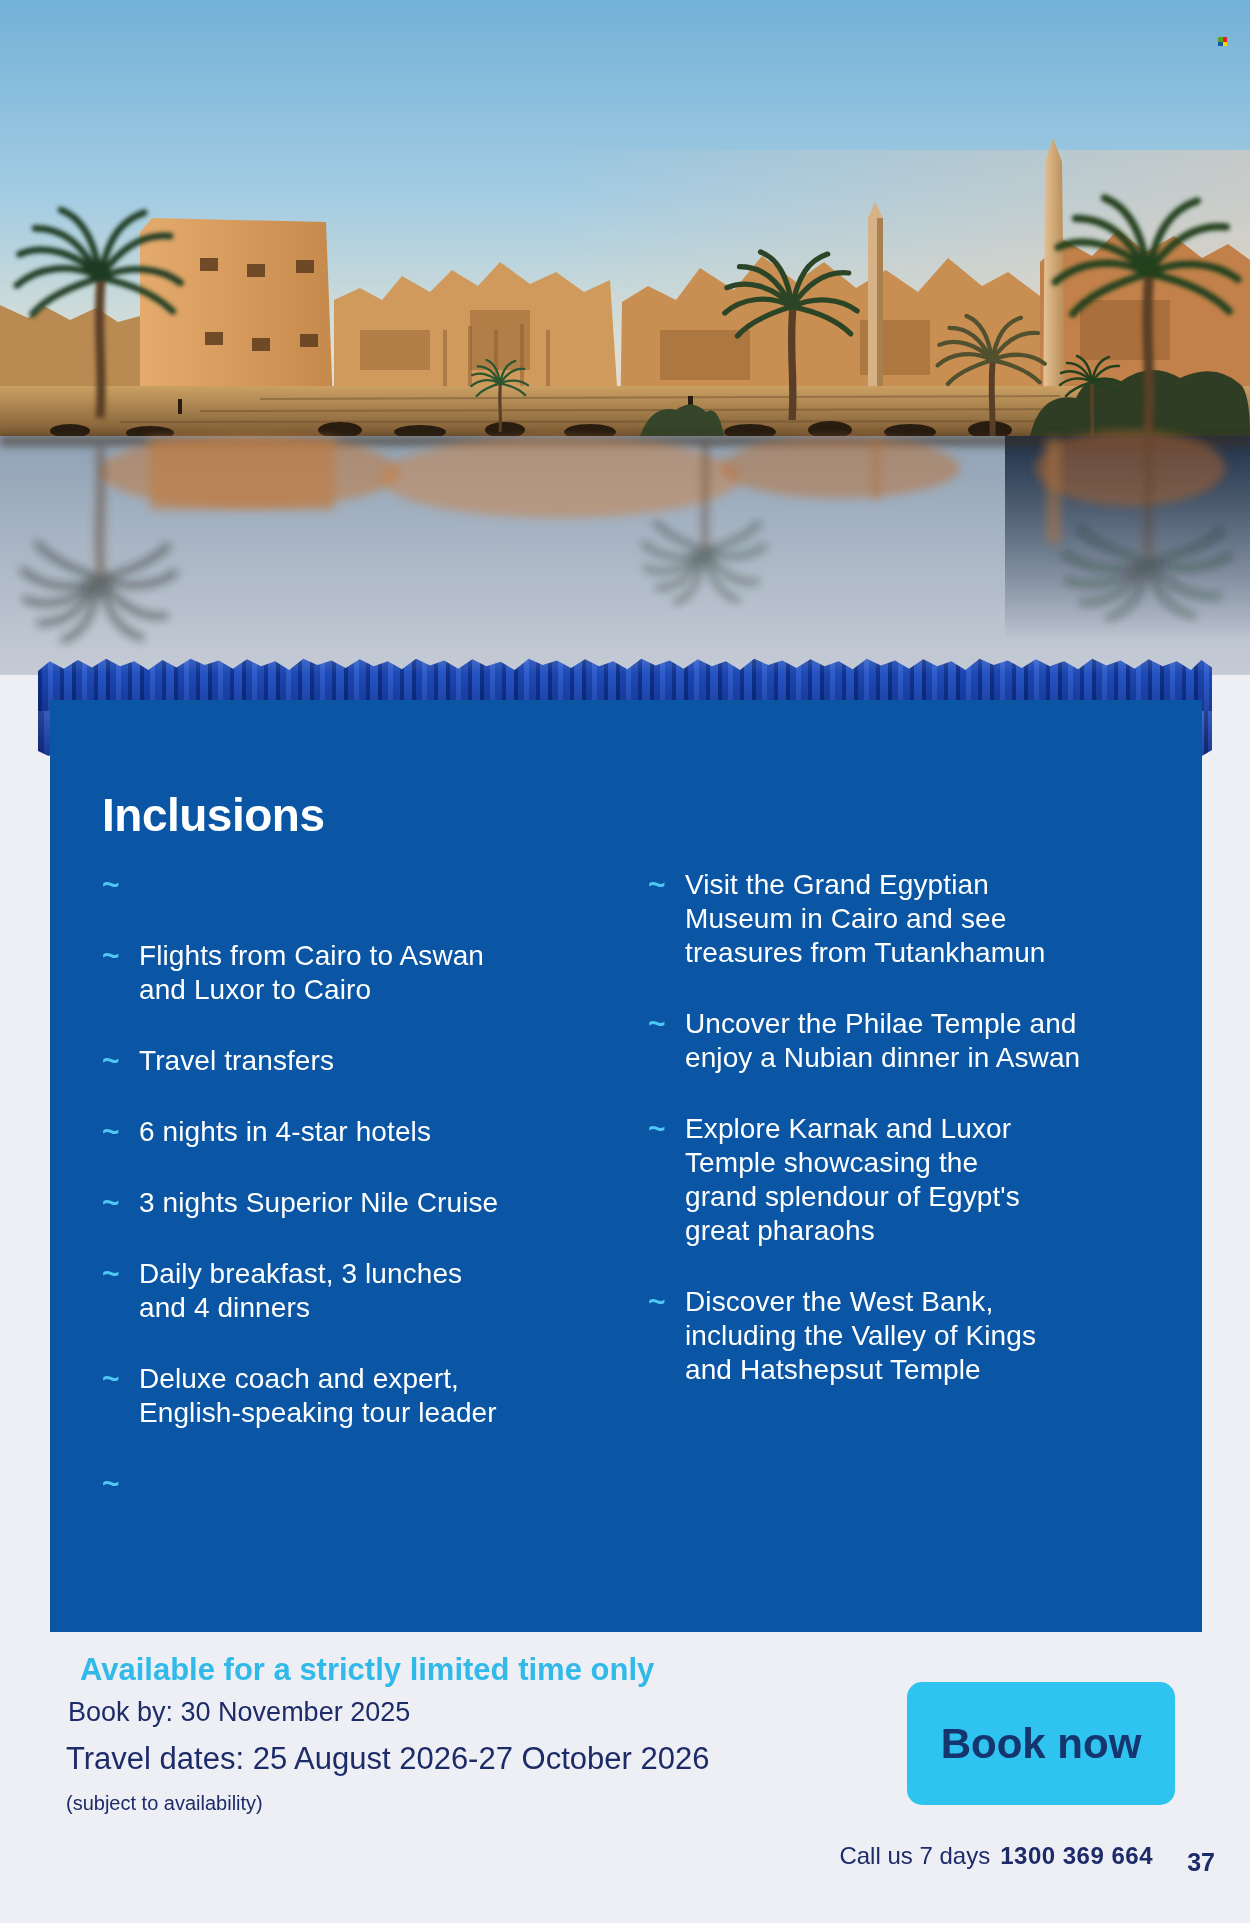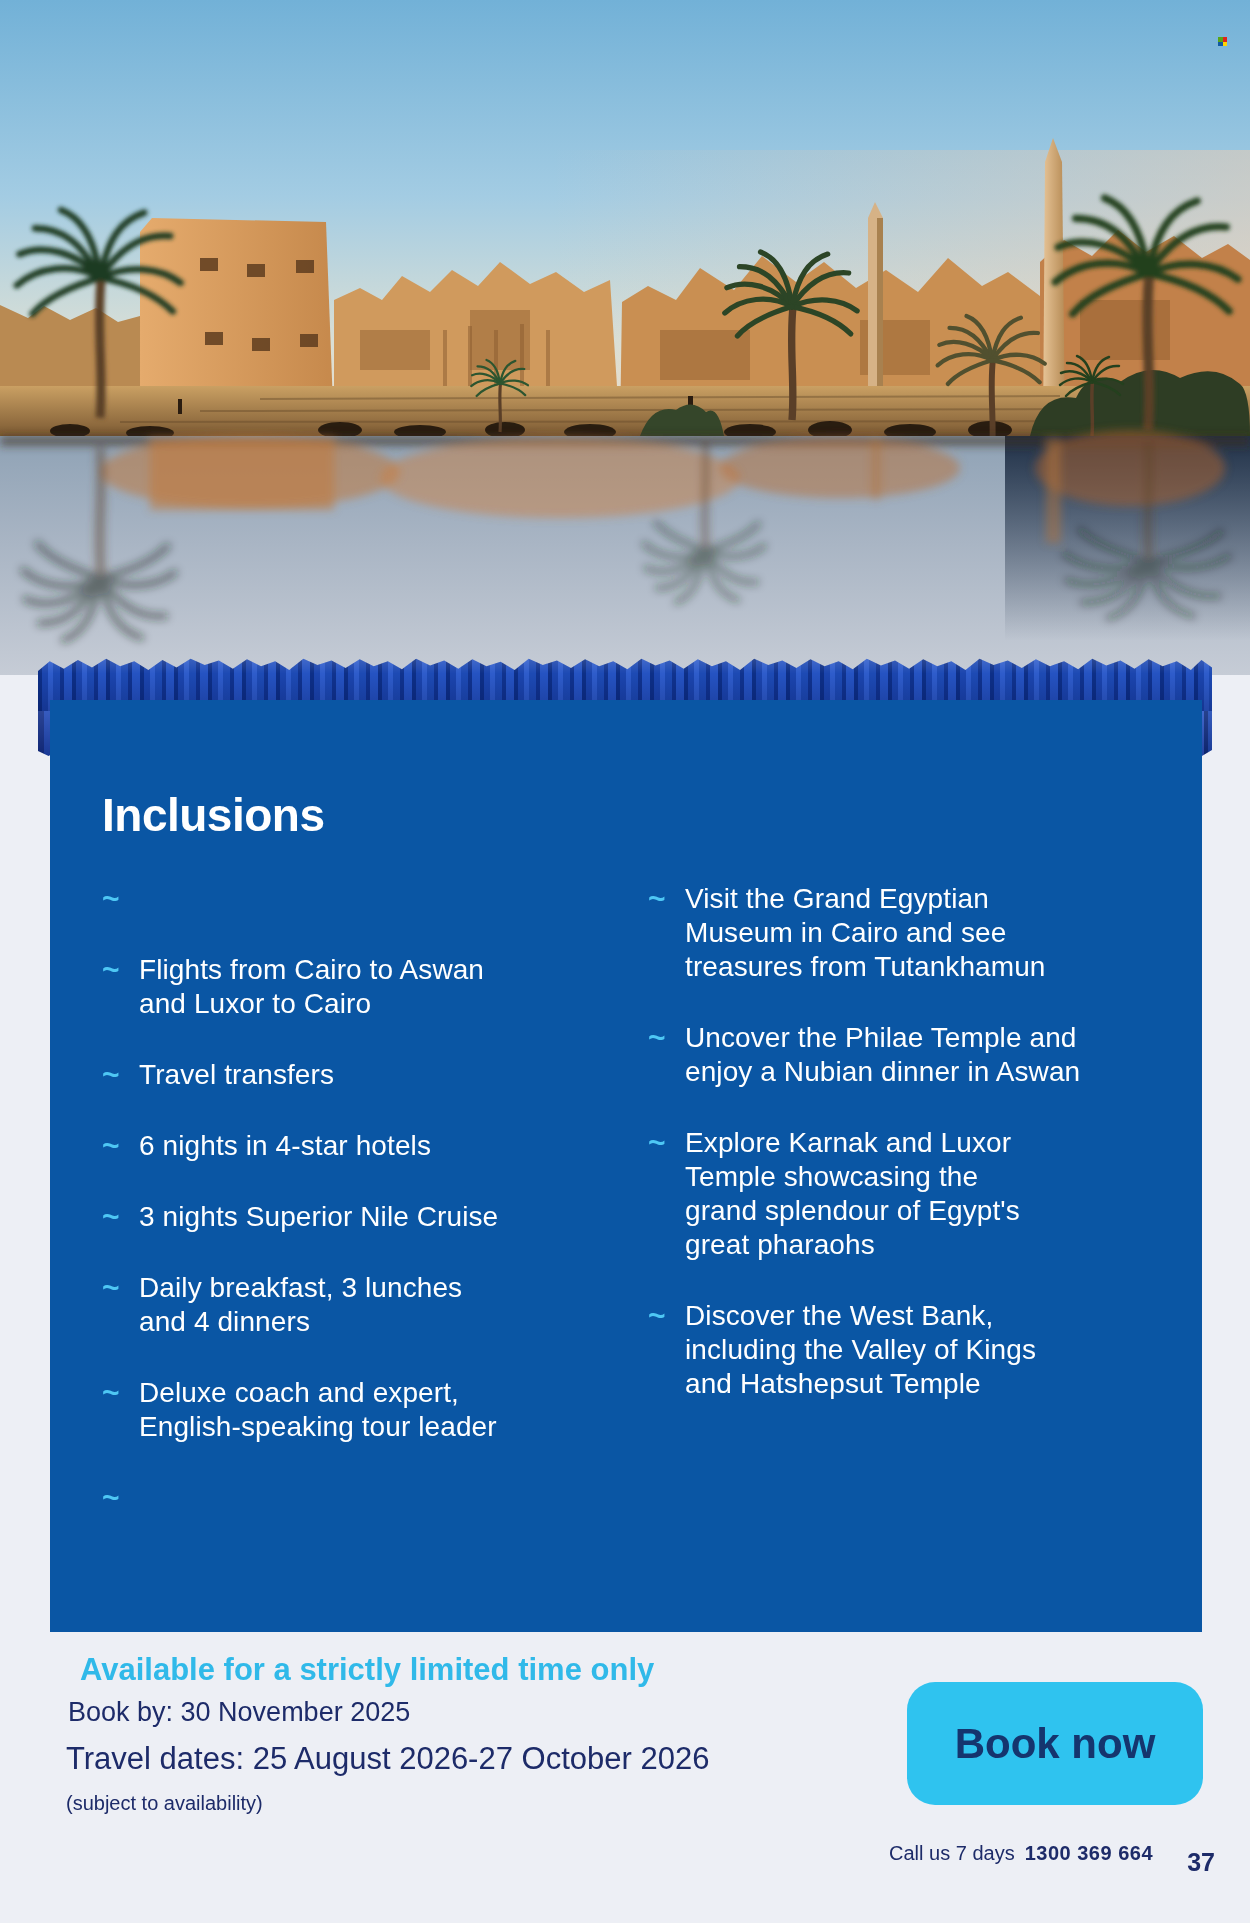--- a/index.html
+++ b/index.html
@@ -33,41 +33,41 @@
     clip-path:polygon(0% 26%,1% 10%,2.2% 22%,3.4% 8%,4.6% 20%,5.8% 6%,7% 18%,8.2% 10%,9.4% 24%,10.6% 8%,11.8% 20%,13% 6%,14.2% 16%,15.4% 9%,16.6% 22%,17.8% 7%,19% 18%,20.2% 10%,21.4% 24%,22.6% 6%,23.8% 16%,25% 9%,26.2% 21%,27.4% 7%,28.6% 18%,29.8% 10%,31% 23%,32.2% 6%,33.4% 17%,34.6% 9%,35.8% 22%,37% 7%,38.2% 18%,39.4% 11%,40.6% 24%,41.8% 6%,43% 16%,44.2% 9%,45.4% 21%,46.6% 7%,47.8% 18%,49% 10%,50.2% 23%,51.4% 6%,52.6% 17%,53.8% 9%,55% 22%,56.2% 7%,57.4% 18%,58.6% 10%,59.8% 24%,61% 6%,62.2% 16%,63.4% 9%,64.6% 21%,65.8% 7%,67% 18%,68.2% 10%,69.4% 23%,70.6% 6%,71.8% 17%,73% 9%,74.2% 22%,75.4% 7%,76.6% 18%,77.8% 10%,79% 24%,80.2% 6%,81.4% 16%,82.6% 9%,83.8% 21%,85% 7%,86.2% 18%,87.4% 10%,88.6% 23%,89.8% 6%,91% 17%,92.2% 9%,93.4% 22%,94.6% 7%,95.8% 18%,97% 10%,98.2% 24%,99.1% 8%,100% 20%,100% 100%,0% 100%);
   }
   .ruffle .t2{
     top:56px;height:50px;
     background:
       linear-gradient(180deg,rgba(255,255,255,.10) 0,rgba(0,5,50,.30) 100%),
       repeating-linear-gradient(90deg,#122f8a 0 6px,#2049b8 6px 13px,#133790 13px 20px,#2c58c8 20px 26px,#0e2c80 26px 30px,#1f4ab6 30px 38px);
     filter:drop-shadow(0 6px 6px rgba(2,10,50,.35));
     clip-path:polygon(0% 0%,100% 0%,100% 78%,99% 92%,97.8% 80%,96.6% 95%,95.4% 82%,94.2% 97%,93% 80%,91.8% 93%,90.6% 79%,89.4% 96%,88.2% 82%,87% 94%,85.8% 78%,84.6% 92%,83.4% 80%,82.2% 96%,81% 83%,79.8% 93%,78.6% 78%,77.4% 95%,76.2% 81%,75% 92%,73.8% 79%,72.6% 96%,71.4% 82%,70.2% 93%,69% 78%,67.8% 94%,66.6% 80%,65.4% 96%,64.2% 82%,63% 92%,61.8% 78%,60.6% 95%,59.4% 81%,58.2% 93%,57% 79%,55.8% 96%,54.6% 82%,53.4% 92%,52.2% 78%,51% 94%,49.8% 80%,48.6% 96%,47.4% 82%,46.2% 93%,45% 78%,43.8% 95%,42.6% 81%,41.4% 92%,40.2% 79%,39% 96%,37.8% 82%,36.6% 93%,35.4% 78%,34.2% 94%,33% 80%,31.8% 96%,30.6% 82%,29.4% 92%,28.2% 78%,27% 95%,25.8% 81%,24.6% 93%,23.4% 79%,22.2% 96%,21% 82%,19.8% 92%,18.6% 78%,17.4% 94%,16.2% 80%,15% 96%,13.8% 82%,12.6% 93%,11.4% 78%,10.2% 95%,9% 81%,7.8% 92%,6.6% 79%,5.4% 96%,4.2% 82%,3% 93%,1.8% 78%,0.9% 90%,0% 80%);
   }
-  .panel h1{font-size:46px;font-weight:700;letter-spacing:-.5px;margin-bottom:40px}
+  .panel h1{font-size:46px;font-weight:700;letter-spacing:-.5px;margin-bottom:26px}
   .cols{display:flex;gap:46px}
   .col{flex:none}
   .col.left{width:500px}
   .col.right{width:502px}
   ul.inc{list-style:none}
   ul.inc li{display:flex;margin-bottom:37px;font-size:28px;line-height:34px}
   ul.inc .tilde{flex:none;width:37px;color:var(--bullet-cyan);font-weight:700;font-size:30px}
   ul.inc .txt{white-space:pre-line;letter-spacing:.1px}
   
   .offer-head{position:absolute;left:80px;top:1652px;color:var(--accent-cyan);font-size:31px;font-weight:700}
   .offer-bookby{position:absolute;left:68px;top:1697px;color:var(--navy-text);font-size:27px}
   .offer-dates{position:absolute;left:66px;top:1741px;color:var(--navy-text);font-size:31px}
   .offer-note{position:absolute;left:66px;top:1792px;color:var(--navy-text);font-size:20px}
   .book-btn{
-    position:absolute;left:907px;top:1682px;width:296px;height:123px;border:none;cursor:pointer;
-    background:var(--button-cyan);border-radius:28px;color:#15356e;font-family:inherit;
+    position:absolute;left:907px;top:1682px;width:268px;height:123px;border:none;cursor:pointer;
+    background:var(--button-cyan);border-radius:15px;color:#15356e;font-family:inherit;
     font-size:42px;font-weight:700;display:flex;align-items:center;justify-content:center;
   }
   
-  .call-line{position:absolute;top:1842px;right:97px;color:var(--navy-text);font-size:20px;white-space:nowrap}
+  .call-line{position:absolute;top:1842px;right:97px;color:var(--navy-text);font-size:24px;white-space:nowrap}
   .call-line .ph{font-weight:700;margin-left:10px;letter-spacing:.5px}
   .page-num{position:absolute;top:1848px;right:35px;color:var(--navy-text);font-size:25px;font-weight:700}
 </style>
 </head>
 <body>
 
 <div class="photo">
   <svg viewBox="0 0 1250 675" preserveAspectRatio="none">
     <defs>
       <linearGradient id="sky" x1="0" y1="0" x2="0" y2="1">

